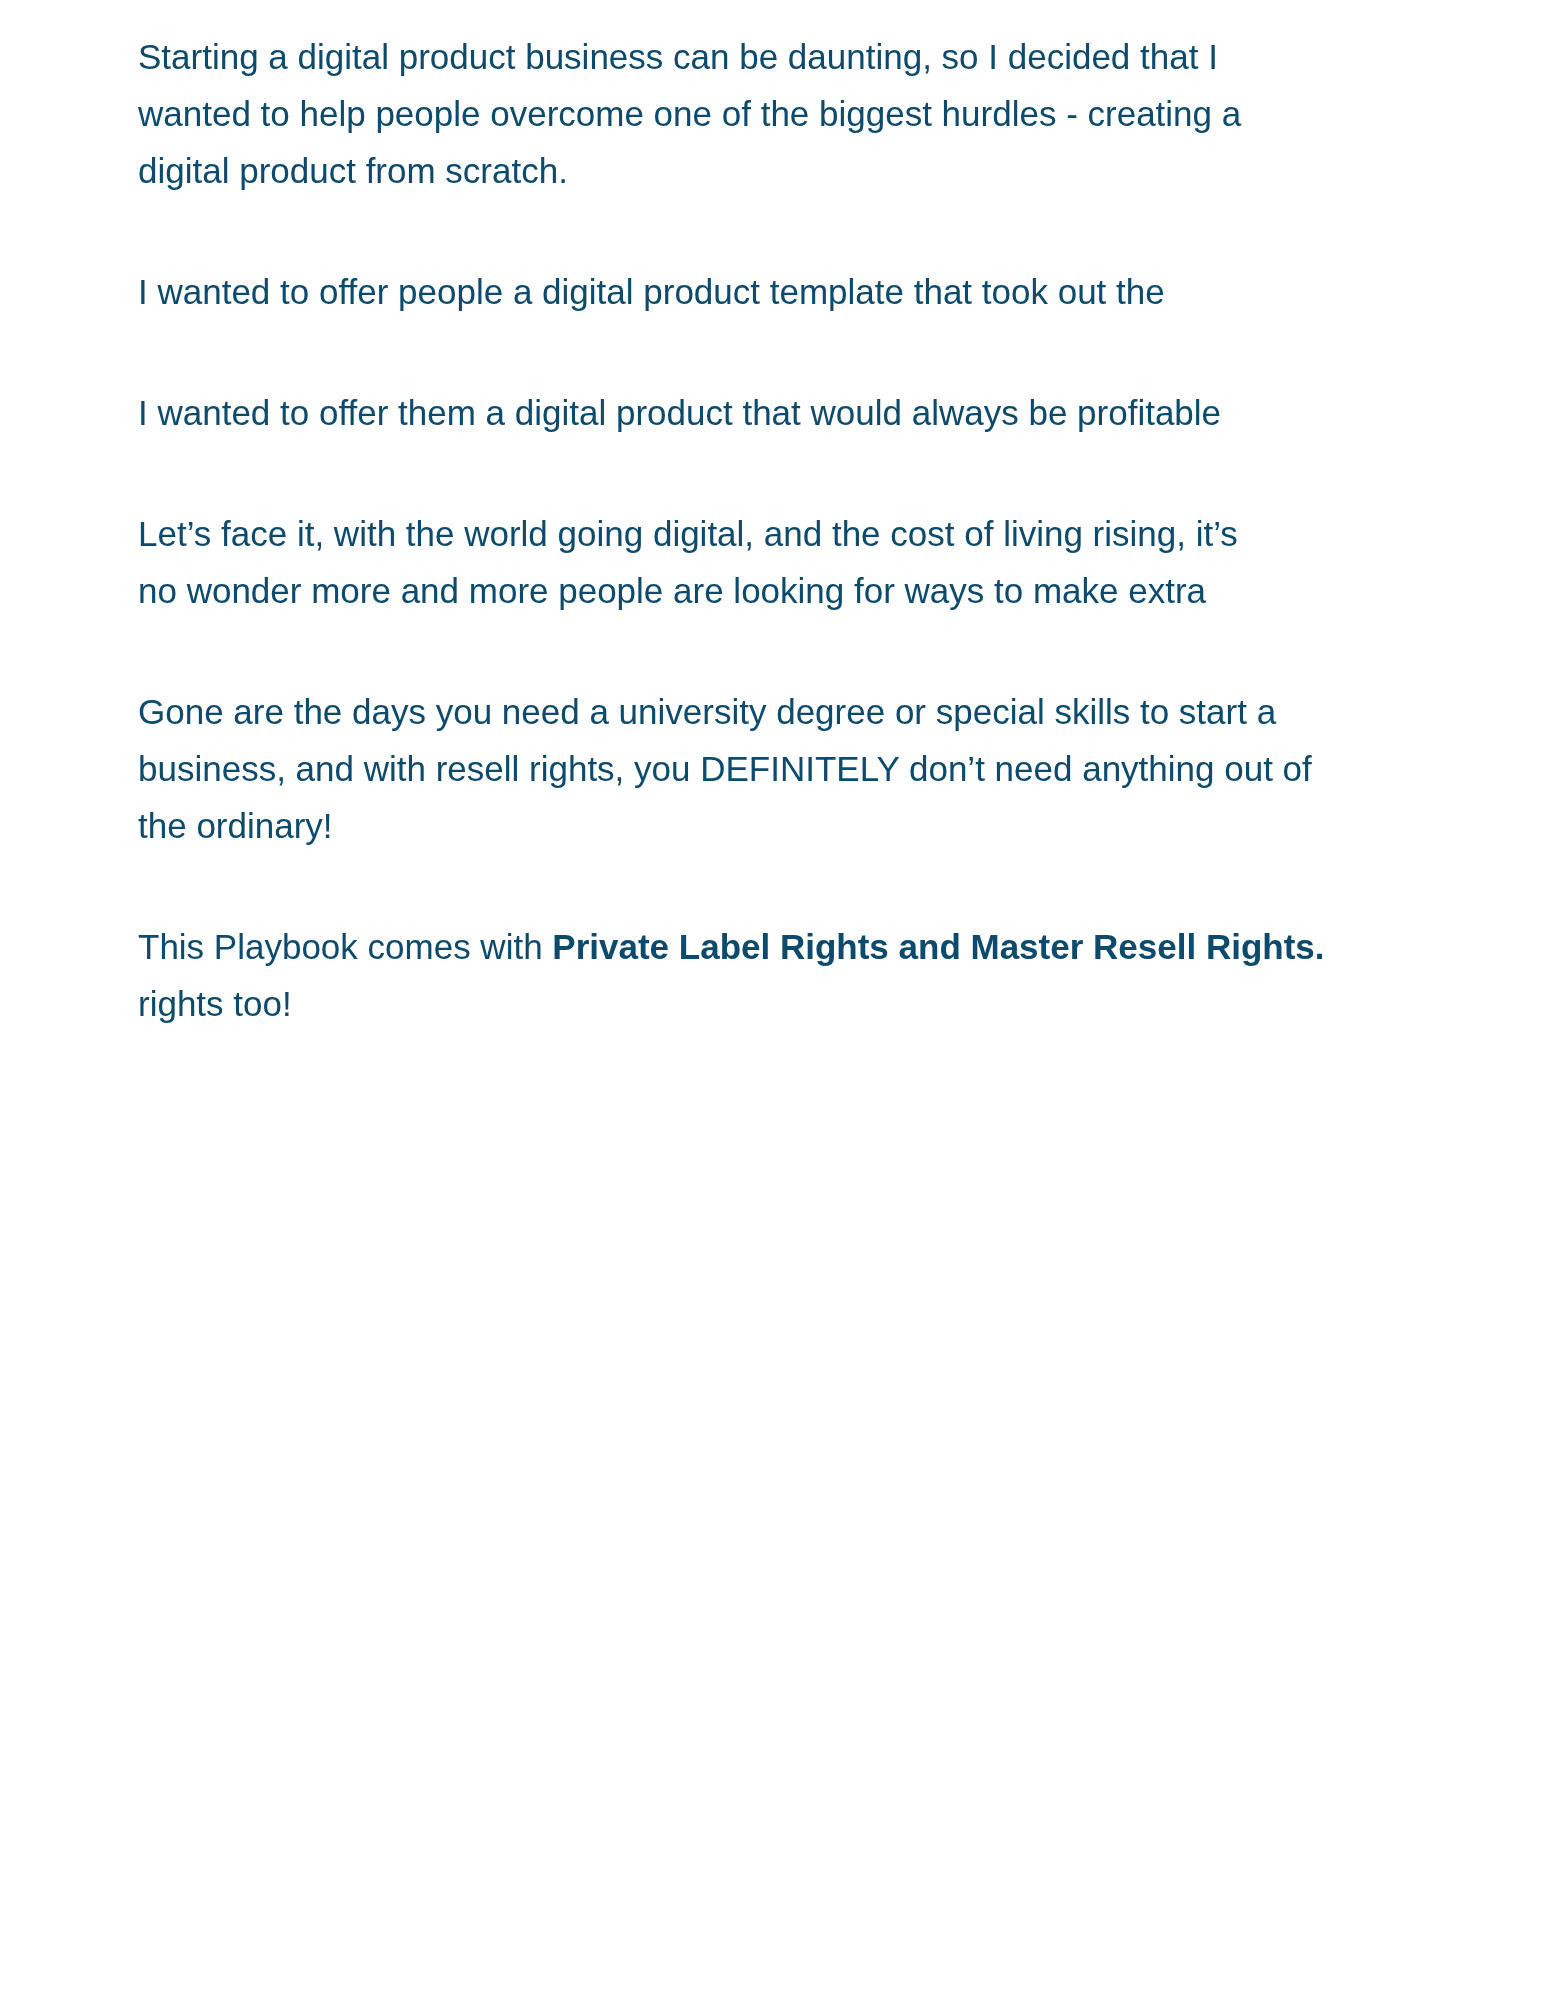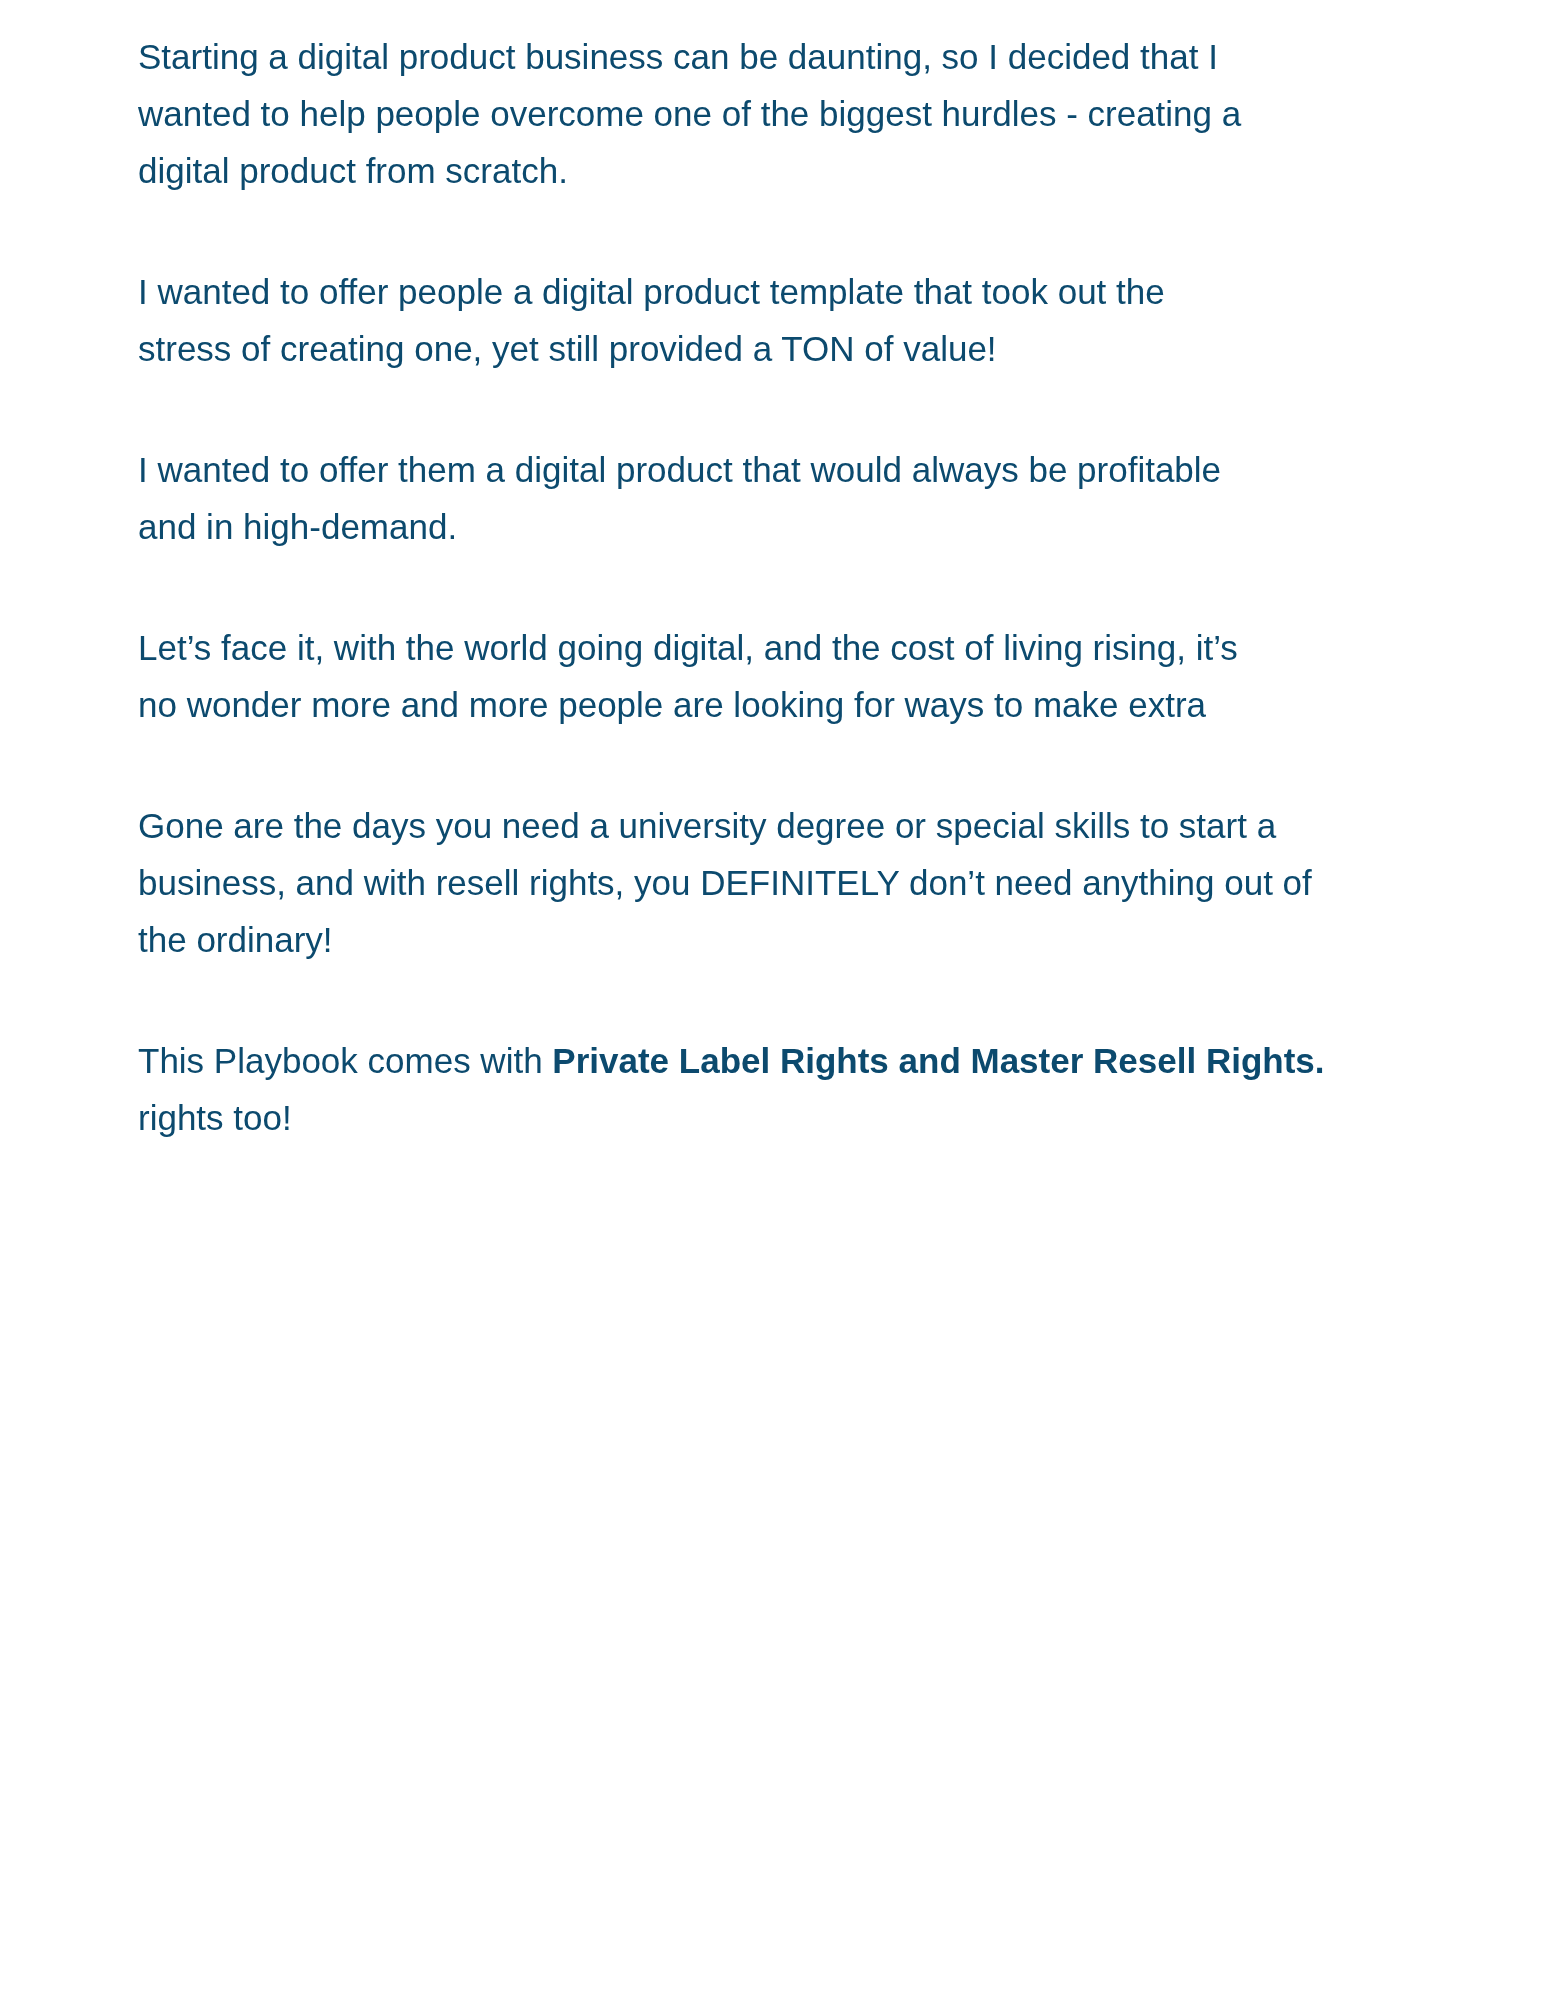--- a/index.html
+++ b/index.html
@@ -63,26 +63,24 @@
   <div class="content">
 
     <p>
       <span class="bline">Starting a digital product business can be daunting, so I decided that I</span>
       <span class="bline">wanted to help people overcome one of the biggest hurdles - creating a</span>
       <span class="bline">digital product from scratch.</span>
     </p>
 
     <p>
       <span class="bline">I wanted to offer people a digital product template that took out the</span>
-      <span class="bline">stress of creating one, yet still provided a TON of value!</span>
     </p>
 
     <p>
       <span class="bline">I wanted to offer them a digital product that would always be profitable</span>
-      <span class="bline">and in high-demand.</span>
     </p>
 
     <p>
       <span class="bline">Let’s face it, with the world going digital, and the cost of living rising, it’s</span>
       <span class="bline">no wonder more and more people are looking for ways to make extra</span>
     </p>
 
     <p>
       <span class="bline">Gone are the days you need a university degree or special skills to start a</span>
       <span class="bline">business, and with resell rights, you DEFINITELY don’t need anything out of</span>

